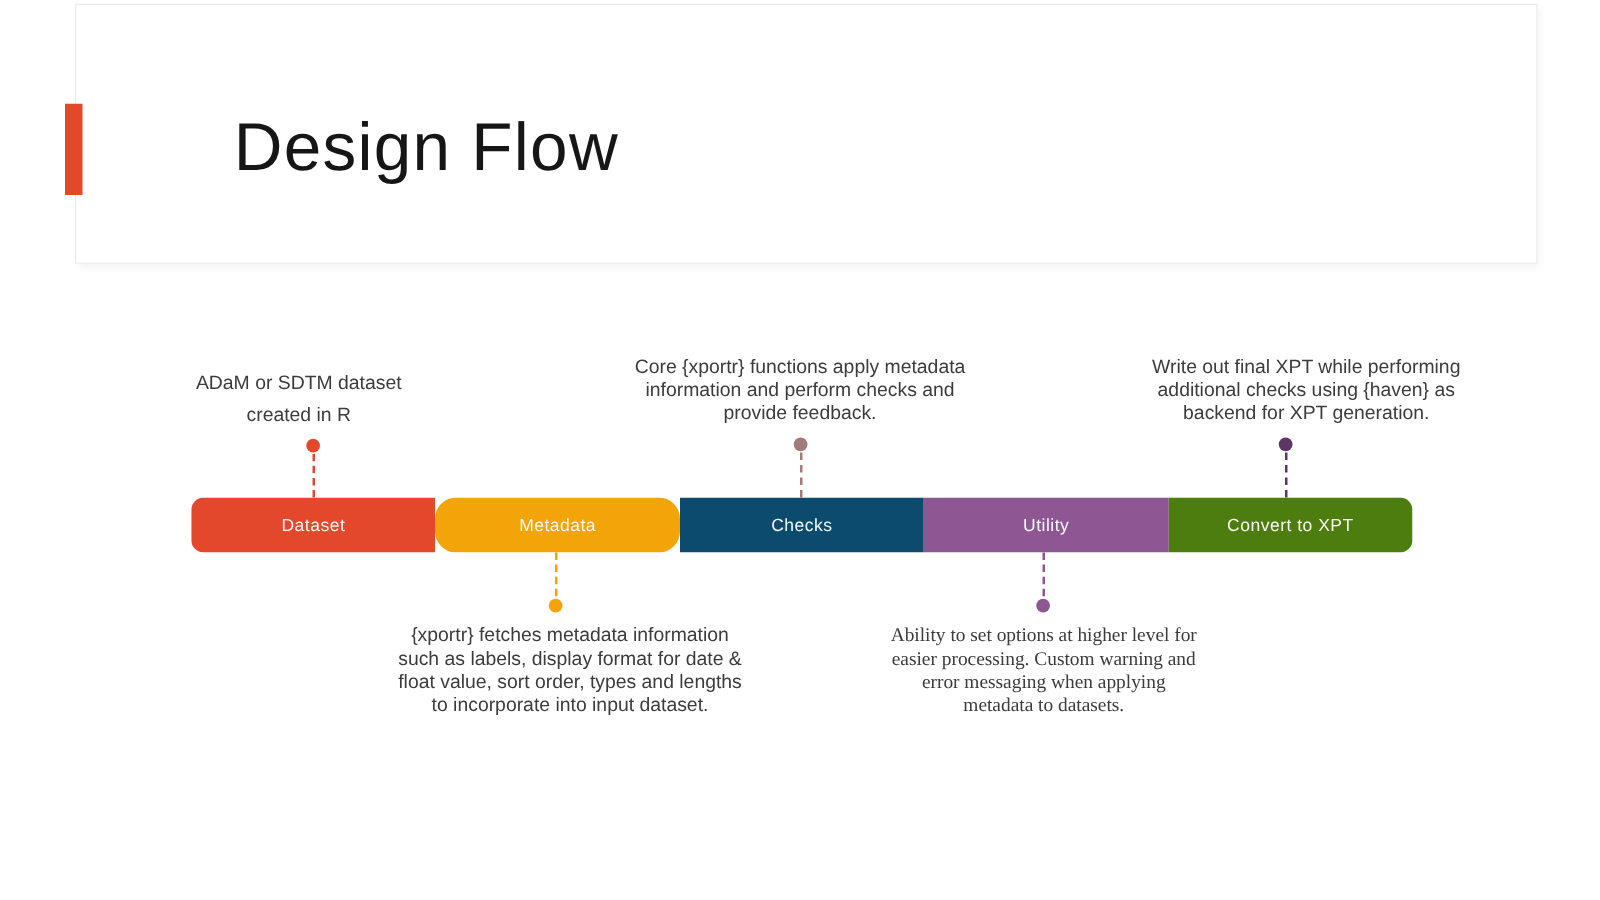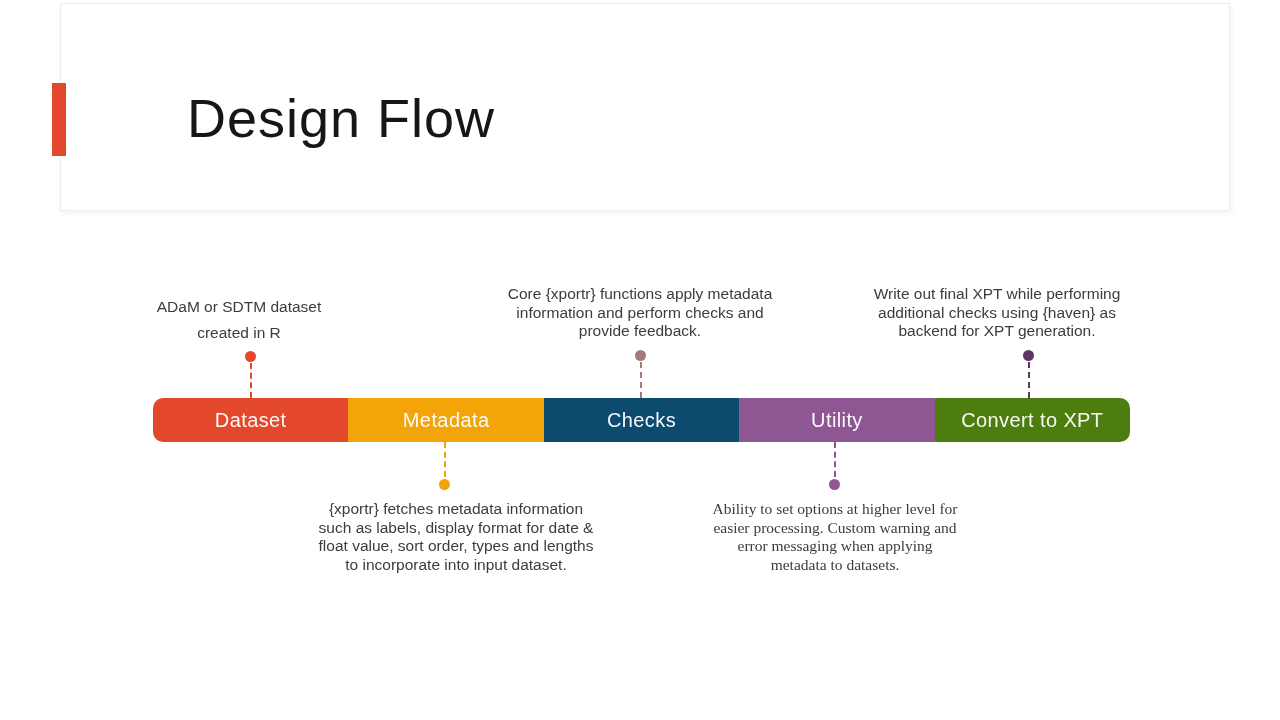--- a/index.html
+++ b/index.html
@@ -49,21 +49,21 @@
     overflow: hidden;
   }
   .seg {
     flex: 1 1 0;
     display: flex;
     align-items: center;
     justify-content: center;
   }
   .seg-label {
     color: rgba(255,255,255,0.96);
-    font-size: 20px;
+    font-size: 14px;
     letter-spacing: 0.4px;
   }
   
   .dot {
     position: absolute;
     width: 11px; height: 11px;
     border-radius: 50%;
   }
   .dash {
     position: absolute;
@@ -86,21 +86,21 @@
   .note {
     position: absolute;
     text-align: center;
     color: #3c3c3c;
     font-size: 15.5px;
     line-height: 18.6px;
     white-space: pre-line;
   }
   .note-1 { left: 104px; top: 294px; width: 270px; line-height: 26px; }
   .note-3 { left: 473px; top: 285px; width: 334px; }
-  .note-5 { left: 830px; top: 285px; width: 334px; }
+  .note-5 { left: 878px; top: 285px; width: 334px; }
   .note-2 { left: 284px; top: 500px; width: 344px; }
   .note-4 { left: 658px; top: 500px; width: 354px; font-family: Liberation Serif, serif; }
 </style>
 </head>
 <body>
 
 <div class="slide">
 
   <div class="header-box">
     <h1 class="title">Design Flow</h1>
@@ -122,21 +122,21 @@
     <div class="dash dash-1" style="border-left-color: rgb(228, 72, 44);"></div>
     <div class="dot dot-3" style="background-color: rgb(163, 123, 120);"></div>
     <div class="dash dash-3" style="border-left-color: rgb(163, 123, 120);"></div>
     <div class="dot dot-5" style="background-color: rgb(92, 55, 99);"></div>
     <div class="dash dash-5" style="border-left-color: rgb(92, 55, 99);"></div>
 
     <div class="bar">
       <div class="seg" style="background-color: rgb(228, 72, 44);">
         <span class="seg-label">Dataset</span>
       </div>
-      <div class="seg" style="background-color: rgb(242, 164, 9);">
+      <div class="seg" style="background-color: rgb(242, 164, 9); border-radius: 17px;">
         <span class="seg-label">Metadata</span>
       </div>
       <div class="seg" style="background-color: #0c4a6e;">
         <span class="seg-label">Checks</span>
       </div>
       <div class="seg" style="background-color: rgb(142, 87, 148);">
         <span class="seg-label">Utility</span>
       </div>
       <div class="seg" style="background-color: #4d7c0f;">
         <span class="seg-label">Convert to XPT</span>

